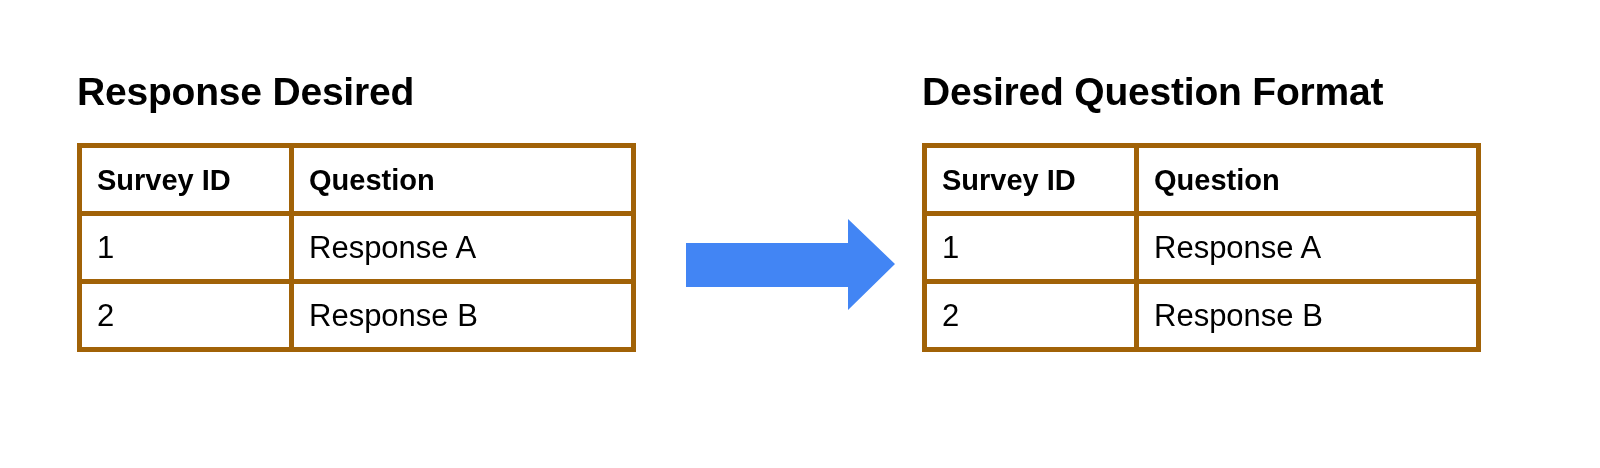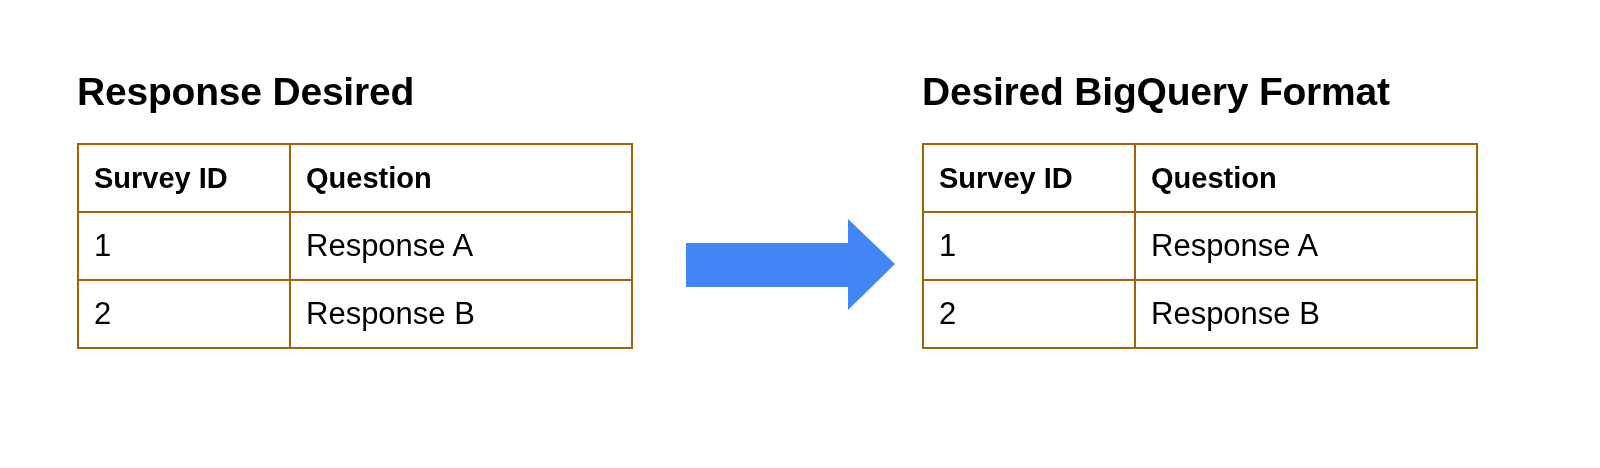--- a/index.html
+++ b/index.html
@@ -50,21 +50,21 @@
     left: 0;
     border-collapse: collapse;
     table-layout: fixed;
     background: #ffffff;
   }
   .panel-left  .data-table { width: 554px; }
   .panel-right .data-table { width: 555px; }
 
   .data-table td,
   .data-table th {
-    border: 2px solid #a16207;
+    border: 5px solid #a16207;
     height: 68px;
     padding: 0 0 0 15px;
     text-align: left;
     vertical-align: middle;
     font-size: 31px;
     font-weight: normal;
     line-height: 34px;
     color: #000000;
     box-sizing: border-box;
     overflow: hidden;
@@ -119,21 +119,21 @@
     </table>
   </div>
 
   <div class="arrow-wrap">
     <svg width="220" height="100" viewBox="0 0 220 100" aria-hidden="true">
       <polygon points="6,30 168,30 168,6 215,51 168,97 168,74 6,74" fill="#4285f4"></polygon>
     </svg>
   </div>
 
   <div class="panel panel-right">
-    <div class="panel-title">Desired BigQuery Format</div>
+    <div class="panel-title">Desired Question Format</div>
 
     <table class="data-table">
       <colgroup>
         <col class="col-id">
         <col class="col-q">
       </colgroup>
       <thead>
         <tr>
           <th>Survey ID</th>
           <th>Question</th>

